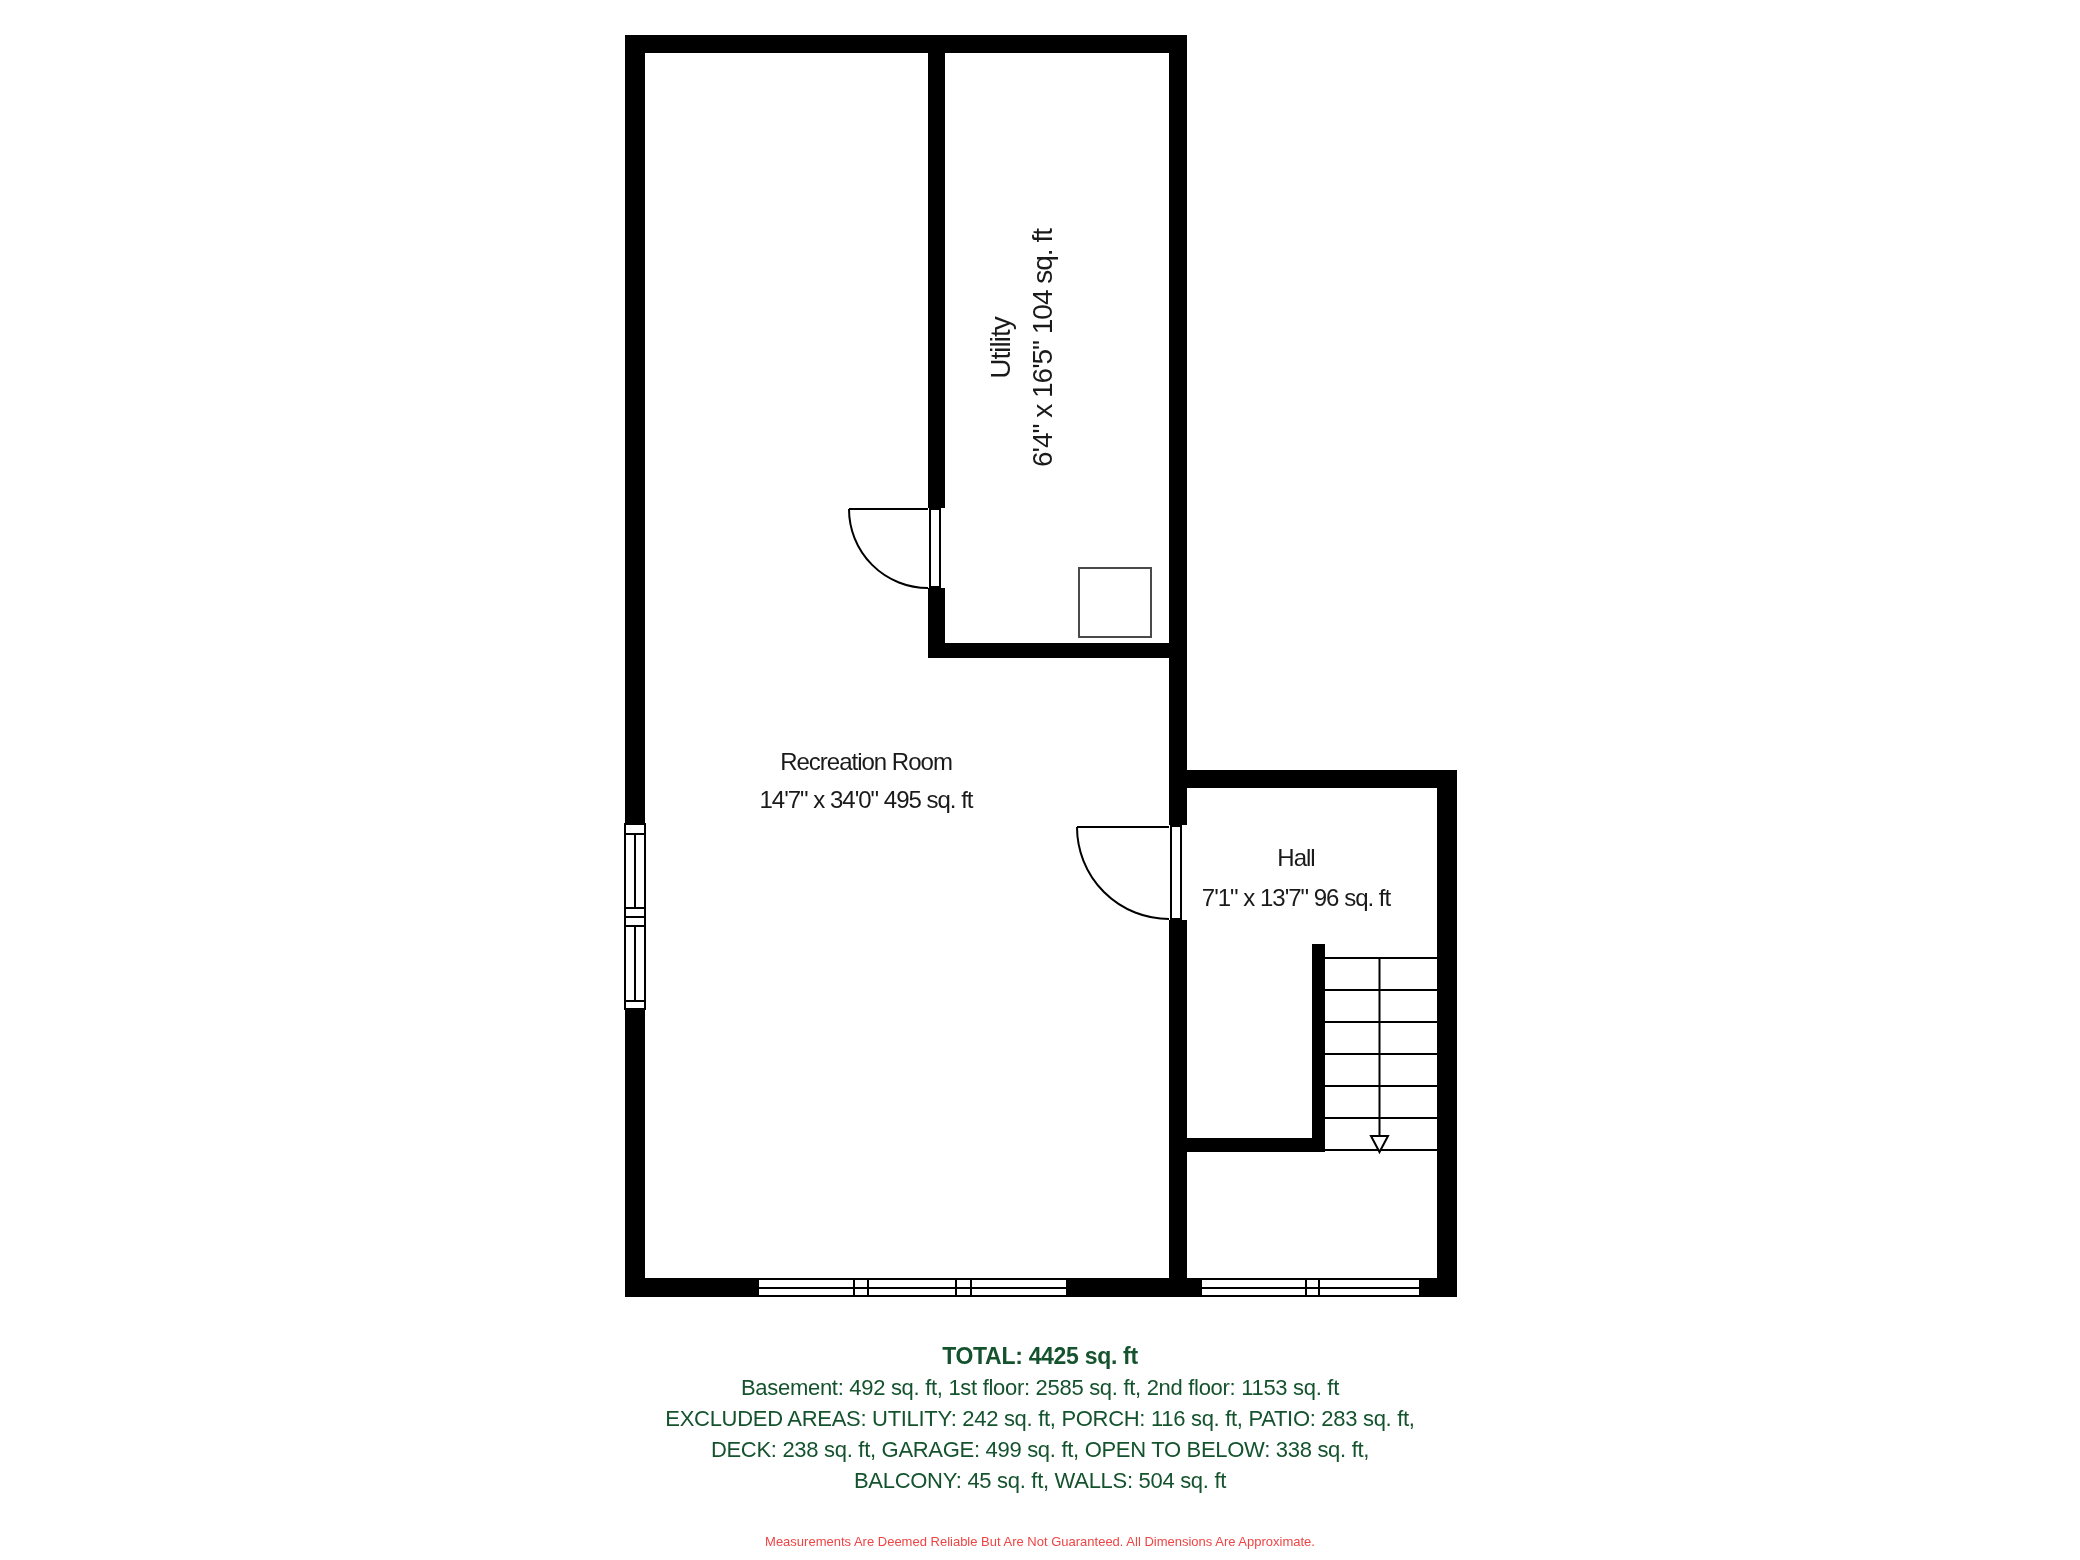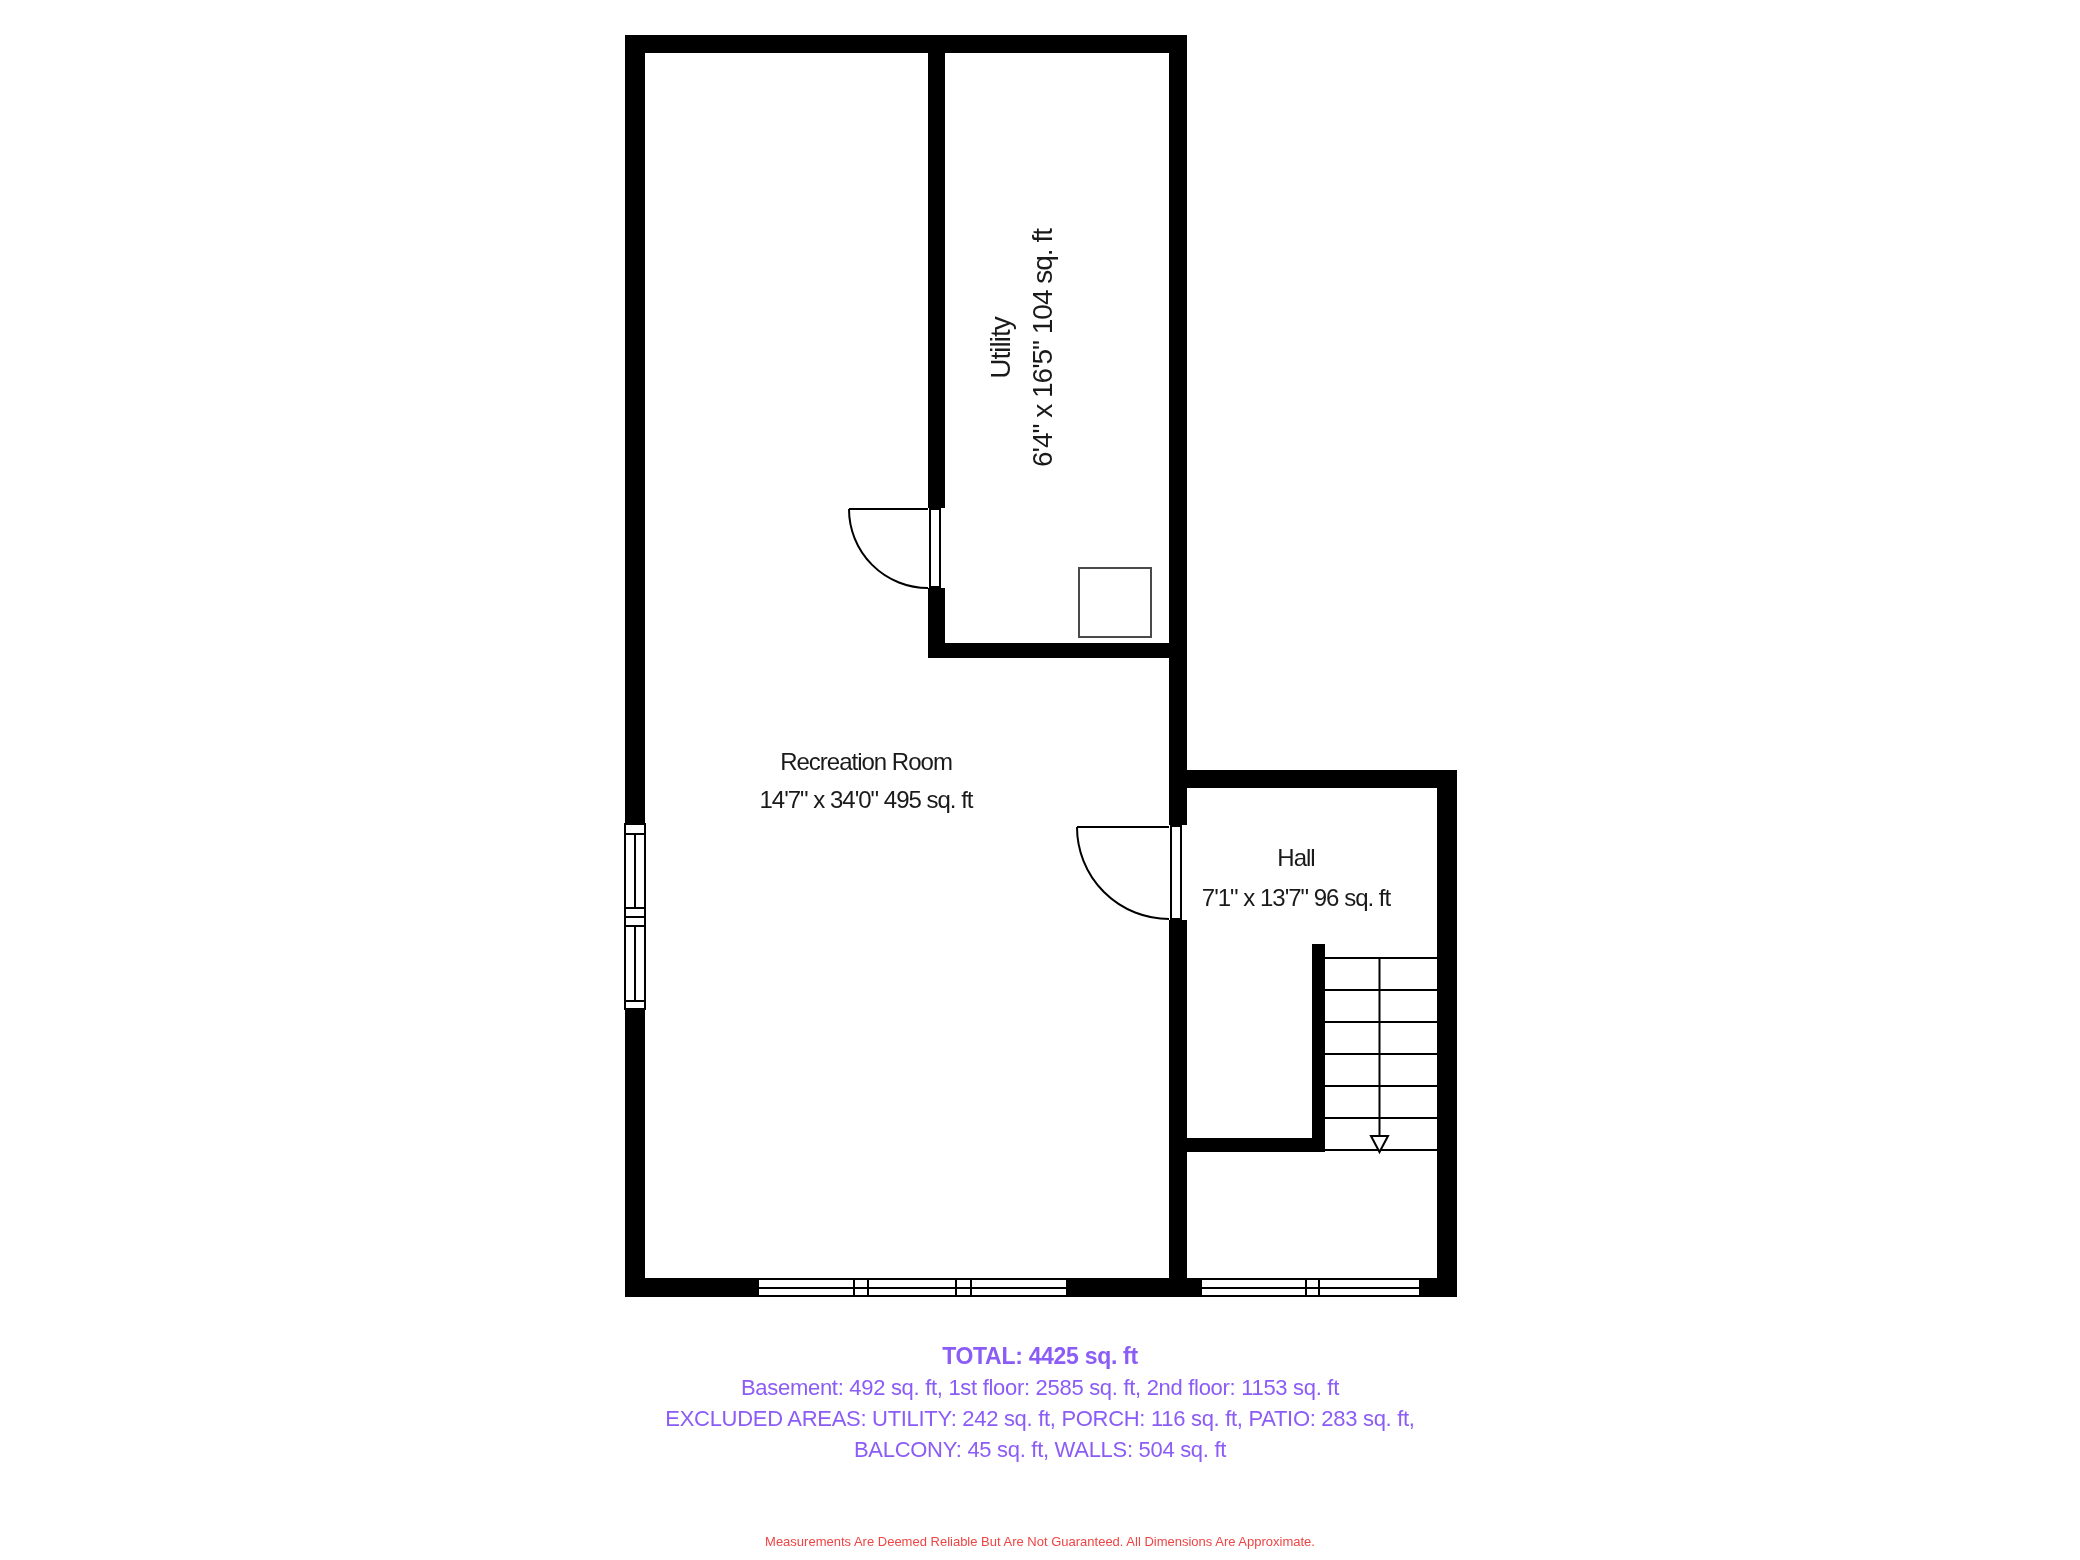--- a/index.html
+++ b/index.html
@@ -25,21 +25,21 @@
   }
   .room-label .dims{letter-spacing:-1px;}
   #utility-label{
     width:560px;height:84px;line-height:42px;
     transform:rotate(-90deg);transform-origin:center center;
   }
   #plan-svg{position:absolute;left:0;top:0;pointer-events:none;}
   #summary-block{
     position:absolute;left:240px;top:1341px;width:1600px;
     text-align:center;font-size:22px;line-height:31px;
-    letter-spacing:-0.3px;color:#8b5cf6;
+    letter-spacing:-0.3px;color:#14532d;
   }
   #summary-total{font-size:23px;font-weight:bold;}
   #disclaimer{
     position:absolute;left:240px;top:1534px;width:1600px;
     text-align:center;font-size:13px;color:#ef4444;letter-spacing:0;
   }
 </style>
 </head>
 <body>
 
@@ -122,18 +122,19 @@
 
   <div class="room-label" id="utility-label" style="left:742px;top:306px;font-size:28px;">
     <div>Utility</div>
     <div class="dims">6'4" x 16'5" 104 sq. ft</div>
   </div>
 
   <div id="summary-block">
     <div id="summary-total">TOTAL: 4425 sq. ft</div>
     <div>Basement: 492 sq. ft, 1st floor: 2585 sq. ft, 2nd floor: 1153 sq. ft</div>
     <div>EXCLUDED AREAS: UTILITY: 242 sq. ft, PORCH: 116 sq. ft, PATIO: 283 sq. ft,</div>
+    <div>DECK: 238 sq. ft, GARAGE: 499 sq. ft, OPEN TO BELOW: 338 sq. ft,</div>
     <div>BALCONY: 45 sq. ft, WALLS: 504 sq. ft</div>
   </div>
 
   <div id="disclaimer">Measurements Are Deemed Reliable But Are Not Guaranteed. All Dimensions Are Approximate.</div>
 
 </div>
 
 </body></html>

